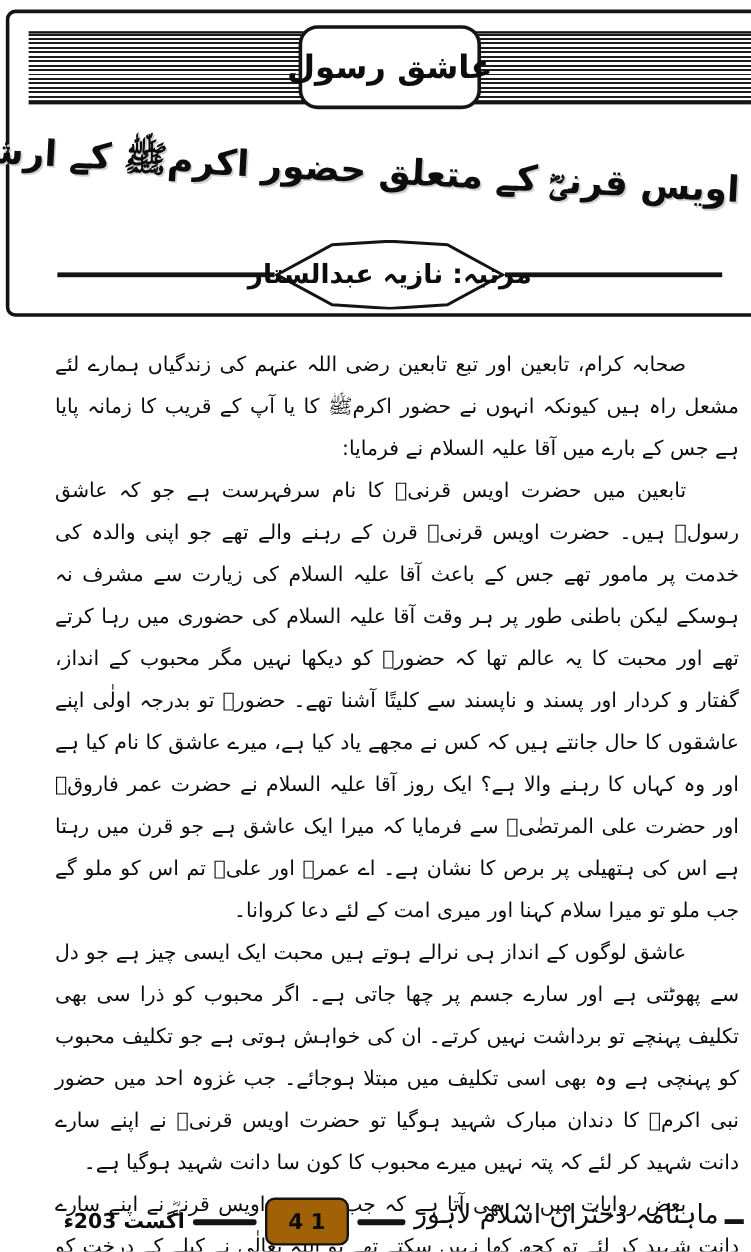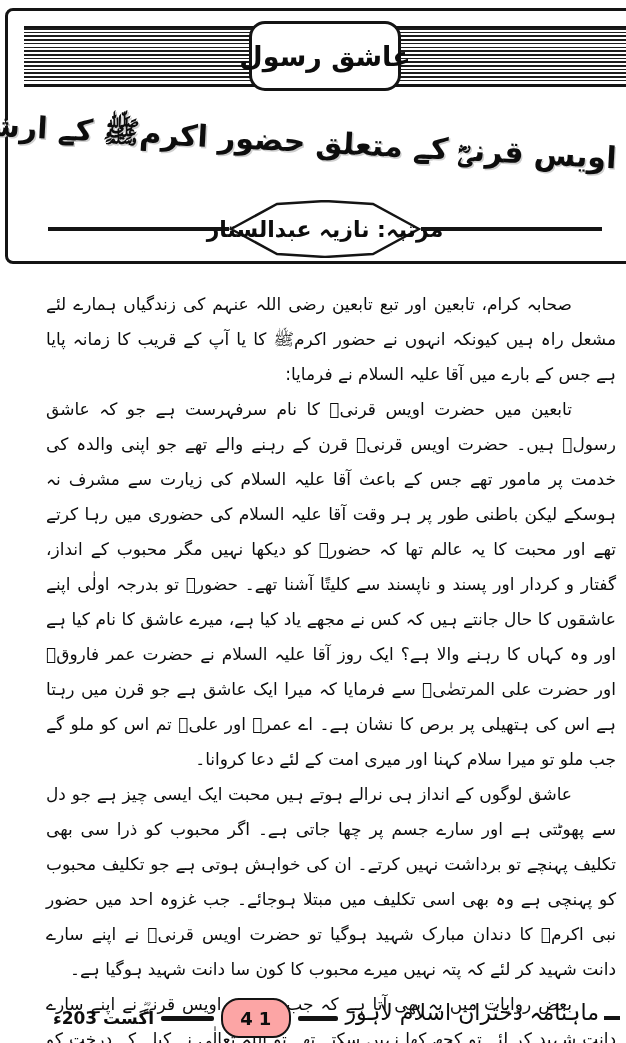--- a/index.html
+++ b/index.html
@@ -60,22 +60,22 @@
 
   
   .footer{
     position:absolute;left:8px;right:6px;top:998px;height:40px;
     display:flex;align-items:center;direction:ltr;margin-left:45px;
   }
   .footer-date{font-size:17px;font-weight:bold;white-space:nowrap;direction:rtl;}
   .footer-rule{flex:1.3;height:5px;background:#141414;margin:0 7px;border-radius:2px;}
   .footer-rule.right{flex:1;}
   .page-pill{
-    width:60px;height:36px;flex:0 0 auto;background:#fca5a5;
-    border:2.5px solid #141414;border-radius:18px;
+    width:60px;height:36px;flex:0 0 auto;background:#a16207;
+    border:2.5px solid #141414;border-radius:8px;
     display:flex;align-items:center;justify-content:center;
     font-size:18px;font-weight:bold;letter-spacing:6px;padding-left:6px;
   }
   .footer-magazine{font-size:22px;white-space:nowrap;direction:rtl;transform:translateY(-6px);}
   .footer-dash{width:16px;height:4px;background:#141414;margin-left:5px;}
 </style>
 </head>
 <body>
 
 <div class="page">

